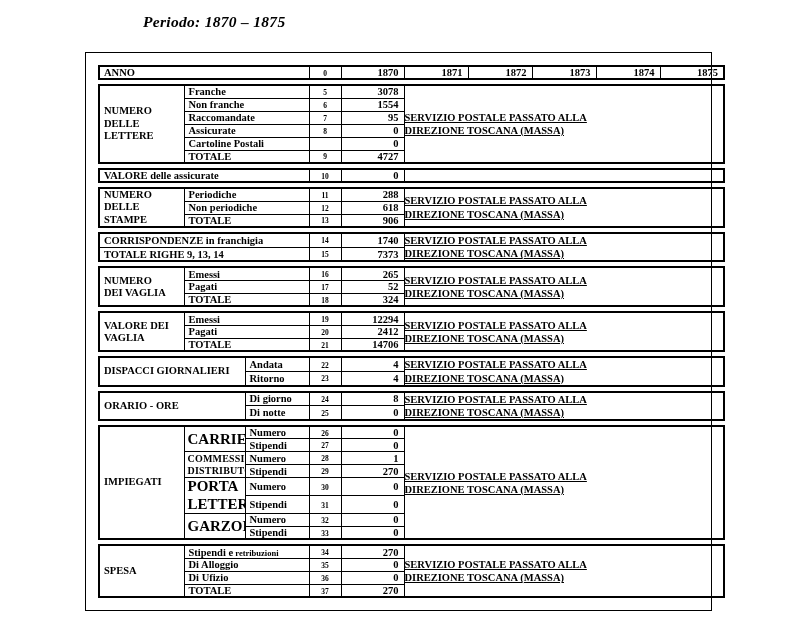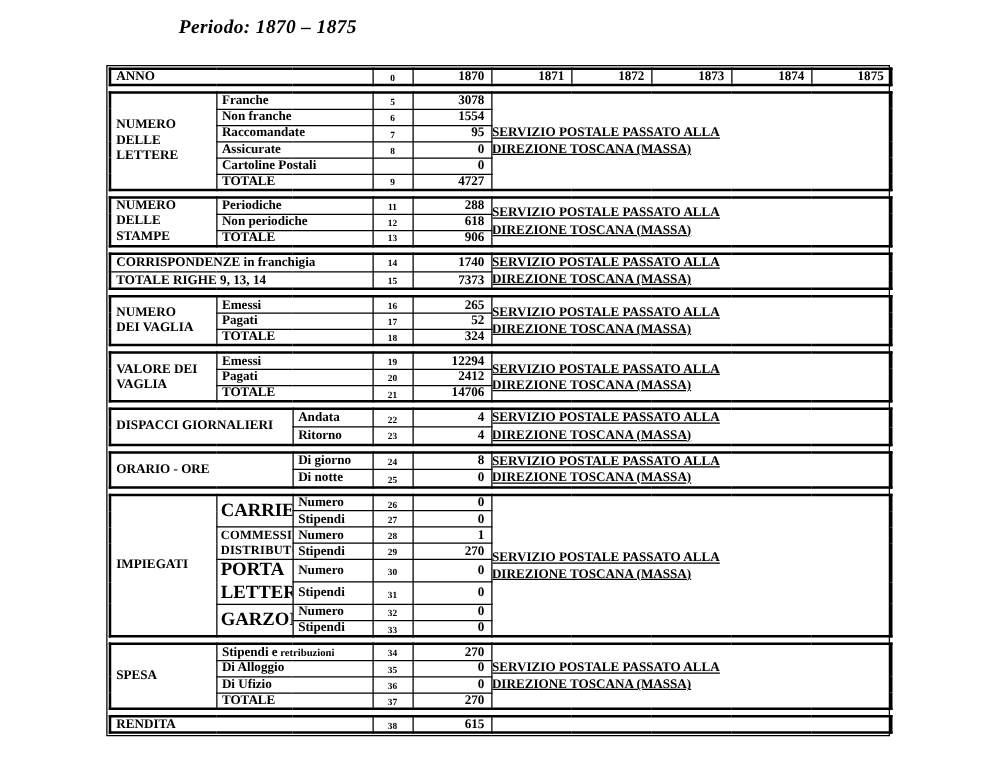--- a/index.html
+++ b/index.html
@@ -4,21 +4,21 @@
 <style>
   * { margin:0; padding:0; box-sizing:border-box; }
   html,body { width:800px; height:622px; background:#ffffff; overflow:hidden; }
   body { font-family:"Liberation Serif","DejaVu Serif",serif; color:#000; }
   .sheet { position:relative; width:636px; height:622px; background:#fff; }
 
   .title { position:absolute; left:143px; top:13px; font-size:15.5px; font-weight:bold;
            font-style:italic; letter-spacing:.3px; }
 
   .tablewrap { position:absolute; left:85px; top:52px; width:627px;
-               border:1px solid #000; padding:1px; background:#fff; }
+               border:1px solid #000; padding:12px; background:#fff; }
 
   table.block { border-collapse:collapse; table-layout:fixed; width:100%;
                 border:2px solid #000; margin:0 0 4px 0; }
   table.block:last-child { margin-bottom:0; }
   table.block td { border:1px solid #000; overflow:hidden; height:13px;
                    font-weight:bold; vertical-align:middle; }
 
   col.c1{width:85px} col.c2{width:61px} col.c3{width:64px}
   col.c4{width:32px} col.c5{width:63px}
   col.cy{width:64px}
@@ -117,20 +117,42 @@
         <td class="val">0</td>
       </tr>
       <tr>
         <td class="sub" colspan="2">TOTALE</td>
         <td class="num">9</td>
         <td class="val">4727</td>
       </tr>
     </tbody>
       </table>
 
+    <table class="block">
+      <colgroup>
+          <col class="c1">
+          <col class="c2">
+          <col class="c3">
+          <col class="c4">
+          <col class="c5">
+          <col class="cy">
+          <col class="cy">
+          <col class="cy">
+          <col class="cy">
+          <col class="cy">
+        </colgroup>
+      <tbody>
+          <tr>
+        <td class="sub" colspan="3">VALORE delle assicurate</td>
+        <td class="num">10</td>
+        <td class="val">0</td>
+        <td class="blank" colspan="5"></td>
+      </tr>
+    </tbody>
+      </table>
 
     <table class="block">
       <colgroup>
           <col class="c1">
           <col class="c2">
           <col class="c3">
           <col class="c4">
           <col class="c5">
           <col class="cy">
           <col class="cy">
@@ -438,37 +460,15 @@
         <td class="val">0</td>
       </tr>
       <tr>
         <td class="sub" colspan="2">TOTALE</td>
         <td class="num">37</td>
         <td class="val">270</td>
       </tr>
     </tbody>
       </table>
 
-    <table class="block">
-      <colgroup>
-          <col class="c1">
-          <col class="c2">
-          <col class="c3">
-          <col class="c4">
-          <col class="c5">
-          <col class="cy">
-          <col class="cy">
-          <col class="cy">
-          <col class="cy">
-          <col class="cy">
-        </colgroup>
-      <tbody>
-          <tr>
-        <td class="sub" colspan="3">RENDITA</td>
-        <td class="num">38</td>
-        <td class="val">615</td>
-        <td class="blank" colspan="5"></td>
-      </tr>
-    </tbody>
-      </table>
 
   </div>
 </div>
 
 </body></html>

